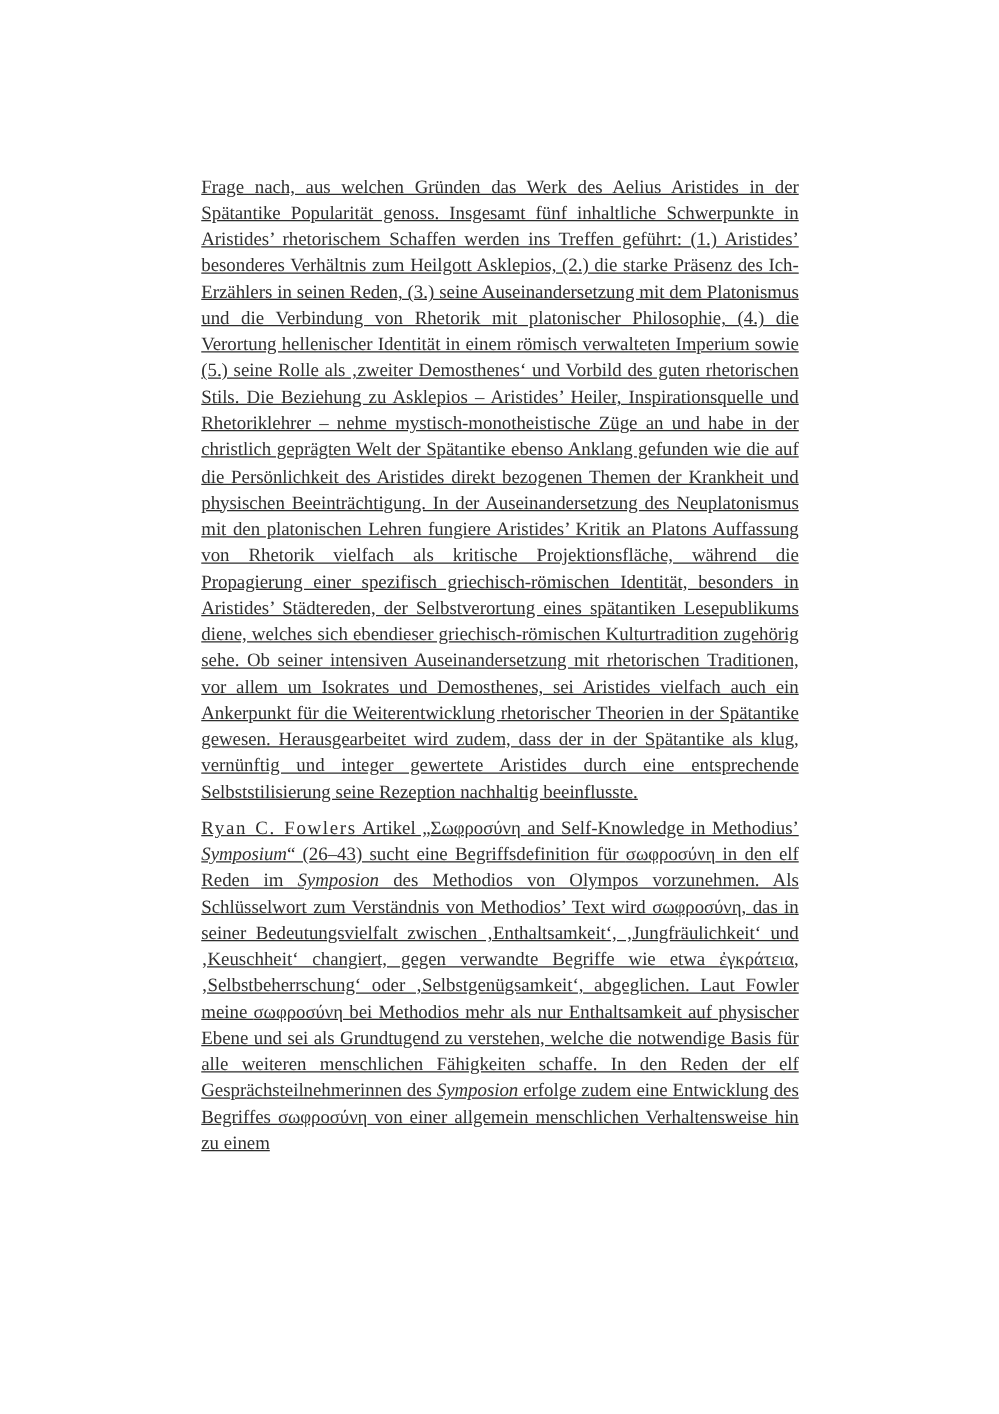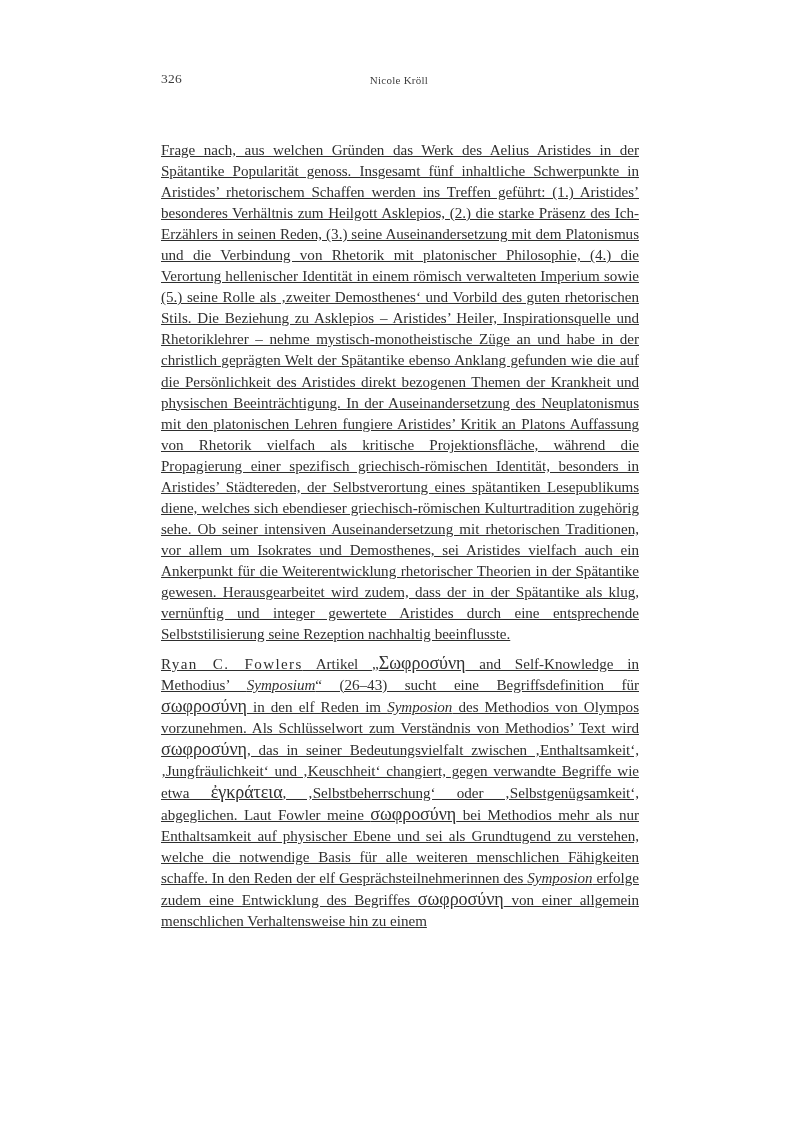--- a/index.html
+++ b/index.html
@@ -75,41 +75,37 @@
   }
   p.para + p.para {
     margin-top: 7.5px;
   }
 
   .it {
     font-style: italic;
   }
   .gk {
     font-family: "Liberation Serif", "DejaVu Serif", serif;
-    font-size: 18px;
+    font-size: 15px;
   }
   .spaced {
     letter-spacing: 1.35px;
   }
 
   
   .text-block, .running-head {
     -webkit-font-smoothing: antialiased;
     filter: contrast(0.97) blur(0.12px);
   }
 </style>
 </head>
 <body>
 
 <div class="page">
 
-  <div class="running-head">
-    <div class="folio">326</div>
-    <div class="head-title">Nicole Kröll</div>
-  </div>
 
   <div class="text-block">
 
     <p class="para">Frage nach, aus welchen Gründen das Werk des Aelius Aristides in der Spätantike Popularität genoss. Insgesamt fünf inhaltliche Schwerpunkte in Aristides’ rhetorischem Schaffen werden ins Treffen geführt: (1.) Aristides’ besonderes Verhältnis zum Heilgott Asklepios, (2.) die starke Präsenz des Ich-Erzählers in seinen Reden, (3.) seine Auseinandersetzung mit dem Platonismus und die Verbindung von Rhetorik mit platonischer Philosophie, (4.) die Verortung hellenischer Identität in einem römisch verwalteten Imperium sowie (5.) seine Rolle als ‚zweiter Demosthenes‘ und Vorbild des guten rhetorischen Stils. Die Beziehung zu Asklepios – Aristides’ Heiler, Inspirationsquelle und Rhetoriklehrer – nehme mystisch-monotheistische Züge an und habe in der christlich geprägten Welt der Spätantike ebenso Anklang gefunden wie die auf die Persönlichkeit des Aristides direkt bezogenen Themen der Krankheit und physischen Beeinträchtigung. In der Auseinandersetzung des Neuplatonismus mit den platonischen Lehren fungiere Aristides’ Kritik an Platons Auffassung von Rhetorik vielfach als kritische Projektionsfläche, während die Propagierung einer spezifisch griechisch-römischen Identität, besonders in Aristides’ Städtereden, der Selbstverortung eines spätantiken Lesepublikums diene, welches sich ebendieser griechisch-römischen Kulturtradition zugehörig sehe. Ob seiner intensiven Auseinandersetzung mit rhetorischen Traditionen, vor allem um Isokrates und Demosthenes, sei Aristides vielfach auch ein Ankerpunkt für die Weiterentwicklung rhetorischer Theorien in der Spätantike gewesen. Herausgearbeitet wird zudem, dass der in der Spätantike als klug, vernünftig und integer gewertete Aristides durch eine entsprechende Selbststilisierung seine Rezeption nachhaltig beeinflusste.</p>
 
     <p class="para"><span class="spaced">Ryan C. Fowlers</span><span> Artikel „</span><span class="gk">Σωφροσύνη</span><span> and Self-Knowledge in Methodius’ </span><span class="it">Symposium</span><span>“ (26–43) sucht eine Begriffsdefinition für </span><span class="gk">σωφροσύνη</span><span> in den elf Reden im </span><span class="it">Symposion</span><span> des Methodios von Olympos vorzunehmen. Als Schlüsselwort zum Verständnis von Methodios’ Text wird </span><span class="gk">σωφροσύνη</span><span>, das in seiner Bedeutungsvielfalt zwischen ‚Enthaltsamkeit‘, ‚Jungfräulichkeit‘ und ‚Keuschheit‘ changiert, gegen verwandte Begriffe wie etwa </span><span class="gk">ἐγκράτεια</span><span>, ‚Selbstbeherrschung‘ oder ‚Selbstgenügsamkeit‘, abgeglichen. Laut Fowler meine </span><span class="gk">σωφροσύνη</span><span> bei Methodios mehr als nur Enthaltsamkeit auf physischer Ebene und sei als Grundtugend zu verstehen, welche die notwendige Basis für alle weiteren menschlichen Fähigkeiten schaffe. In den Reden der elf Gesprächsteilnehmerinnen des </span><span class="it">Symposion</span><span> erfolge zudem eine Entwicklung des Begriffes </span><span class="gk">σωφροσύνη</span><span> von einer allgemein menschlichen Verhaltensweise hin zu einem</span></p>
 
   </div>
 </div>
 

